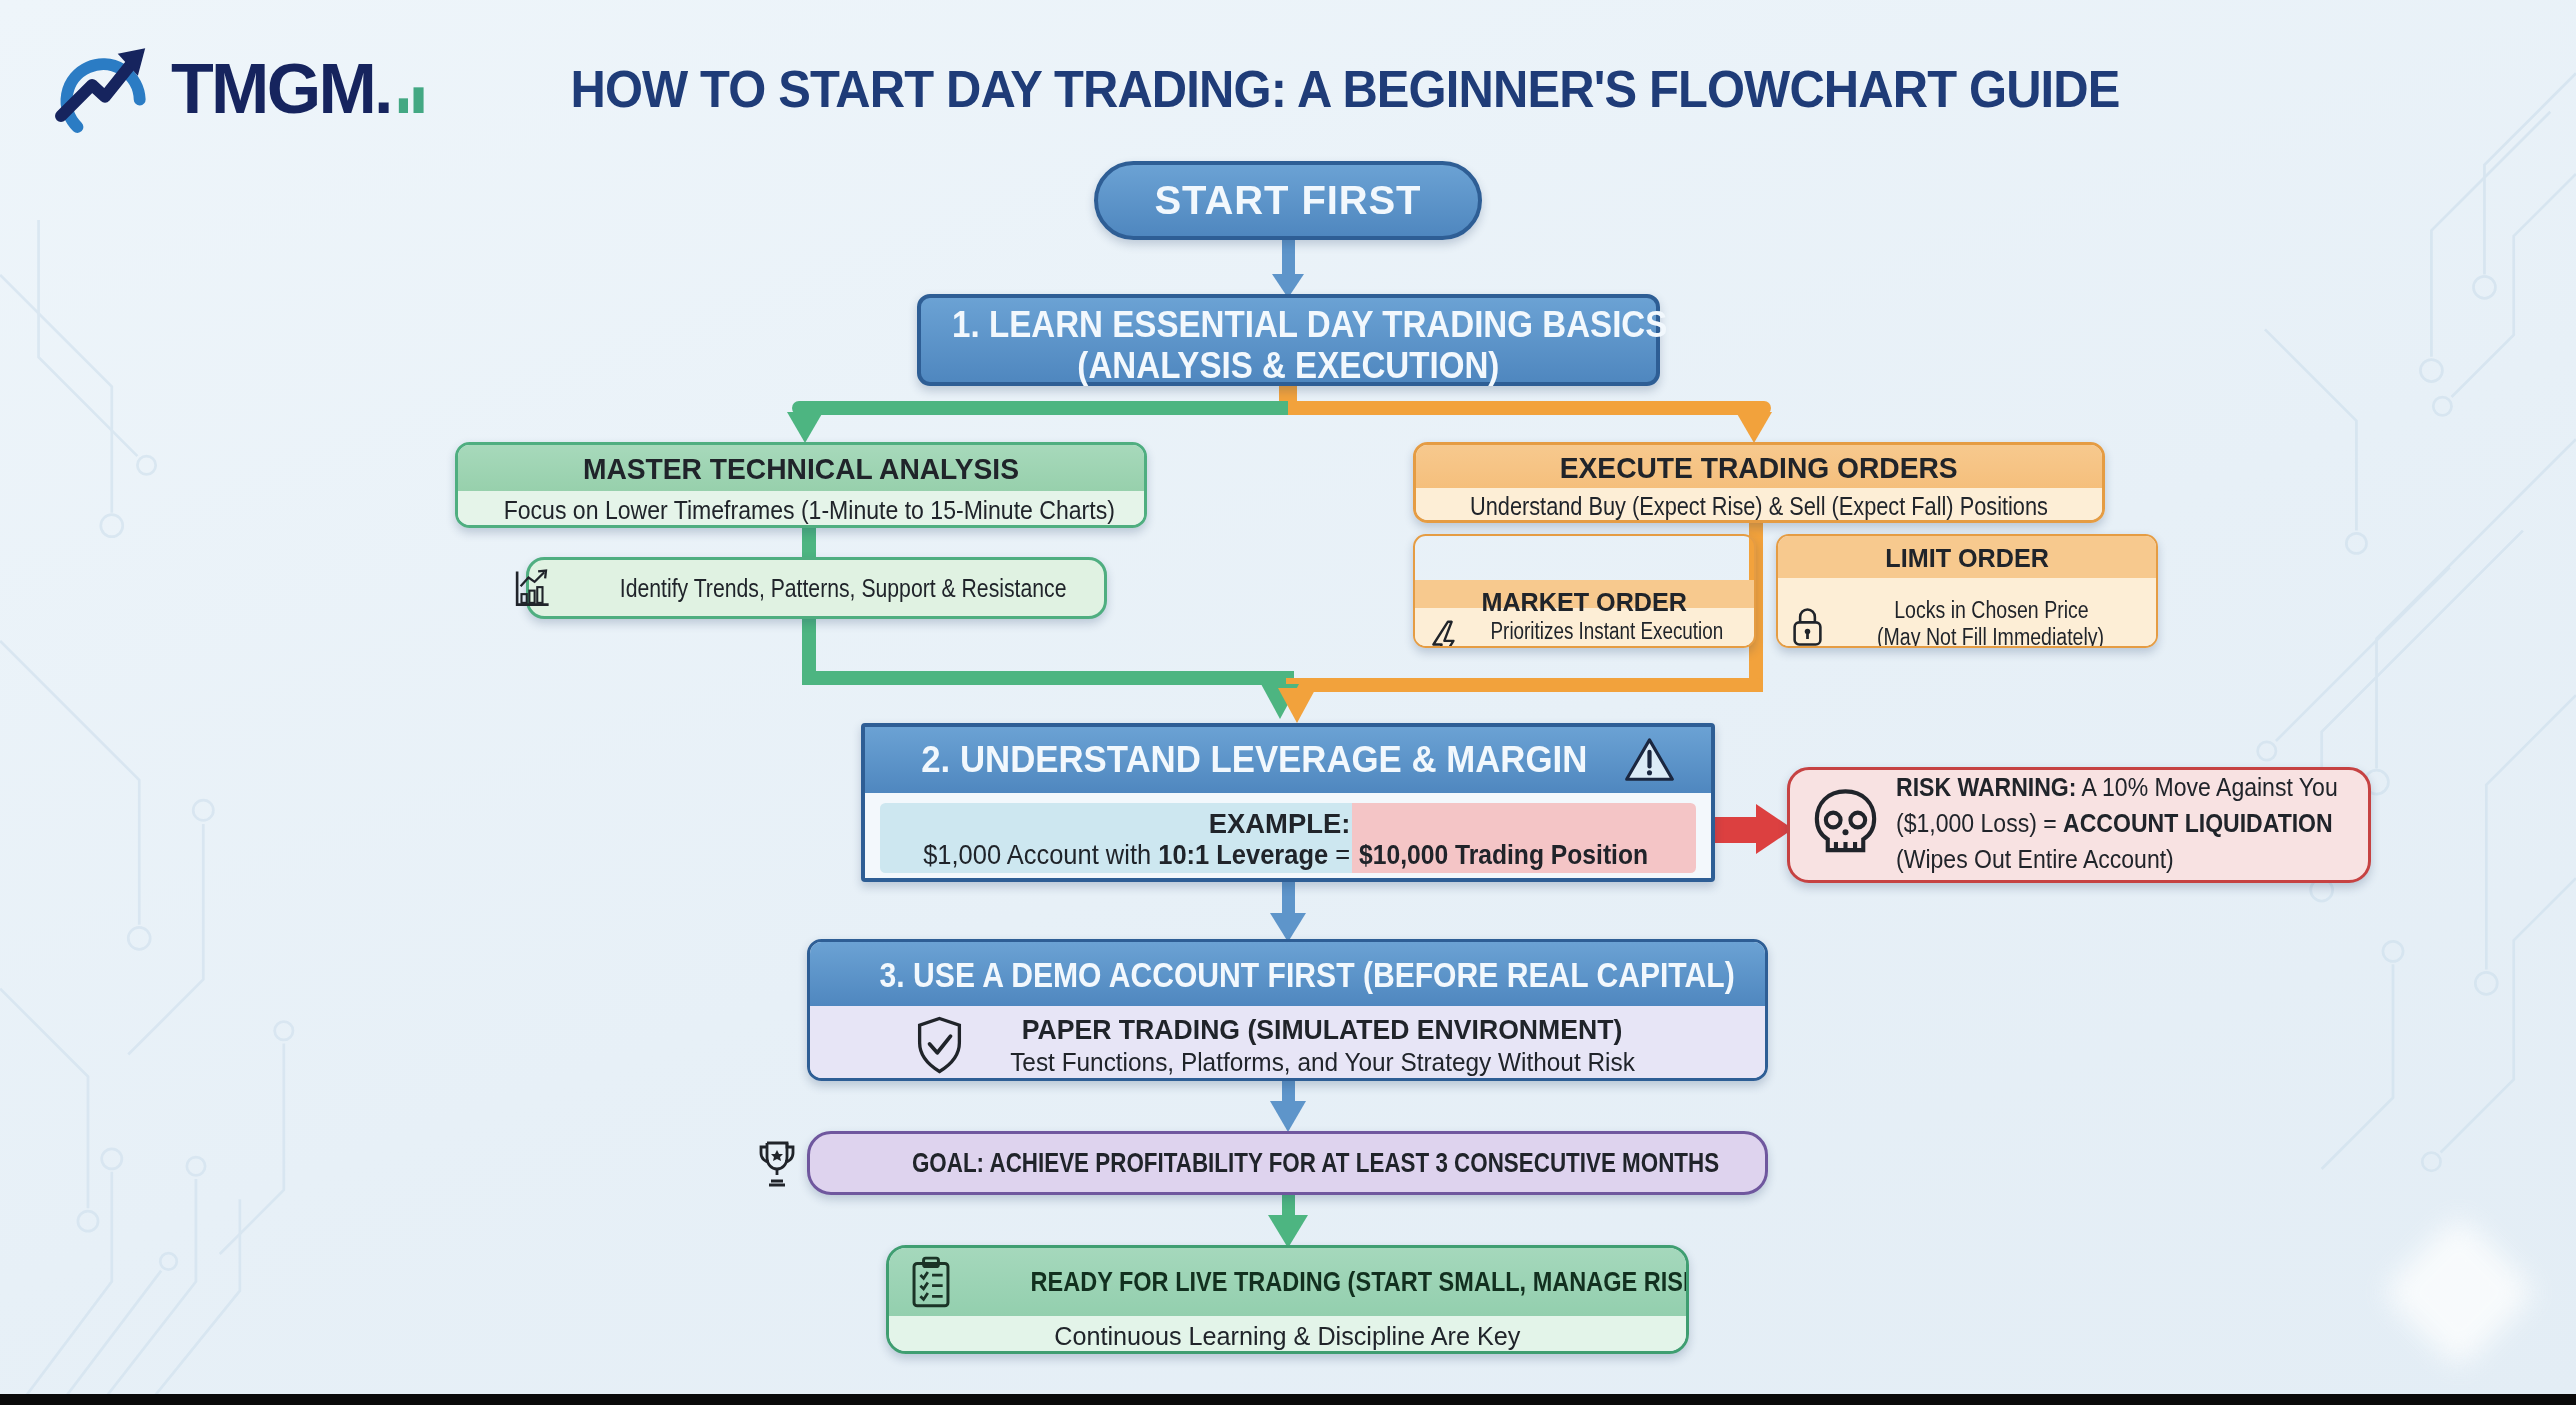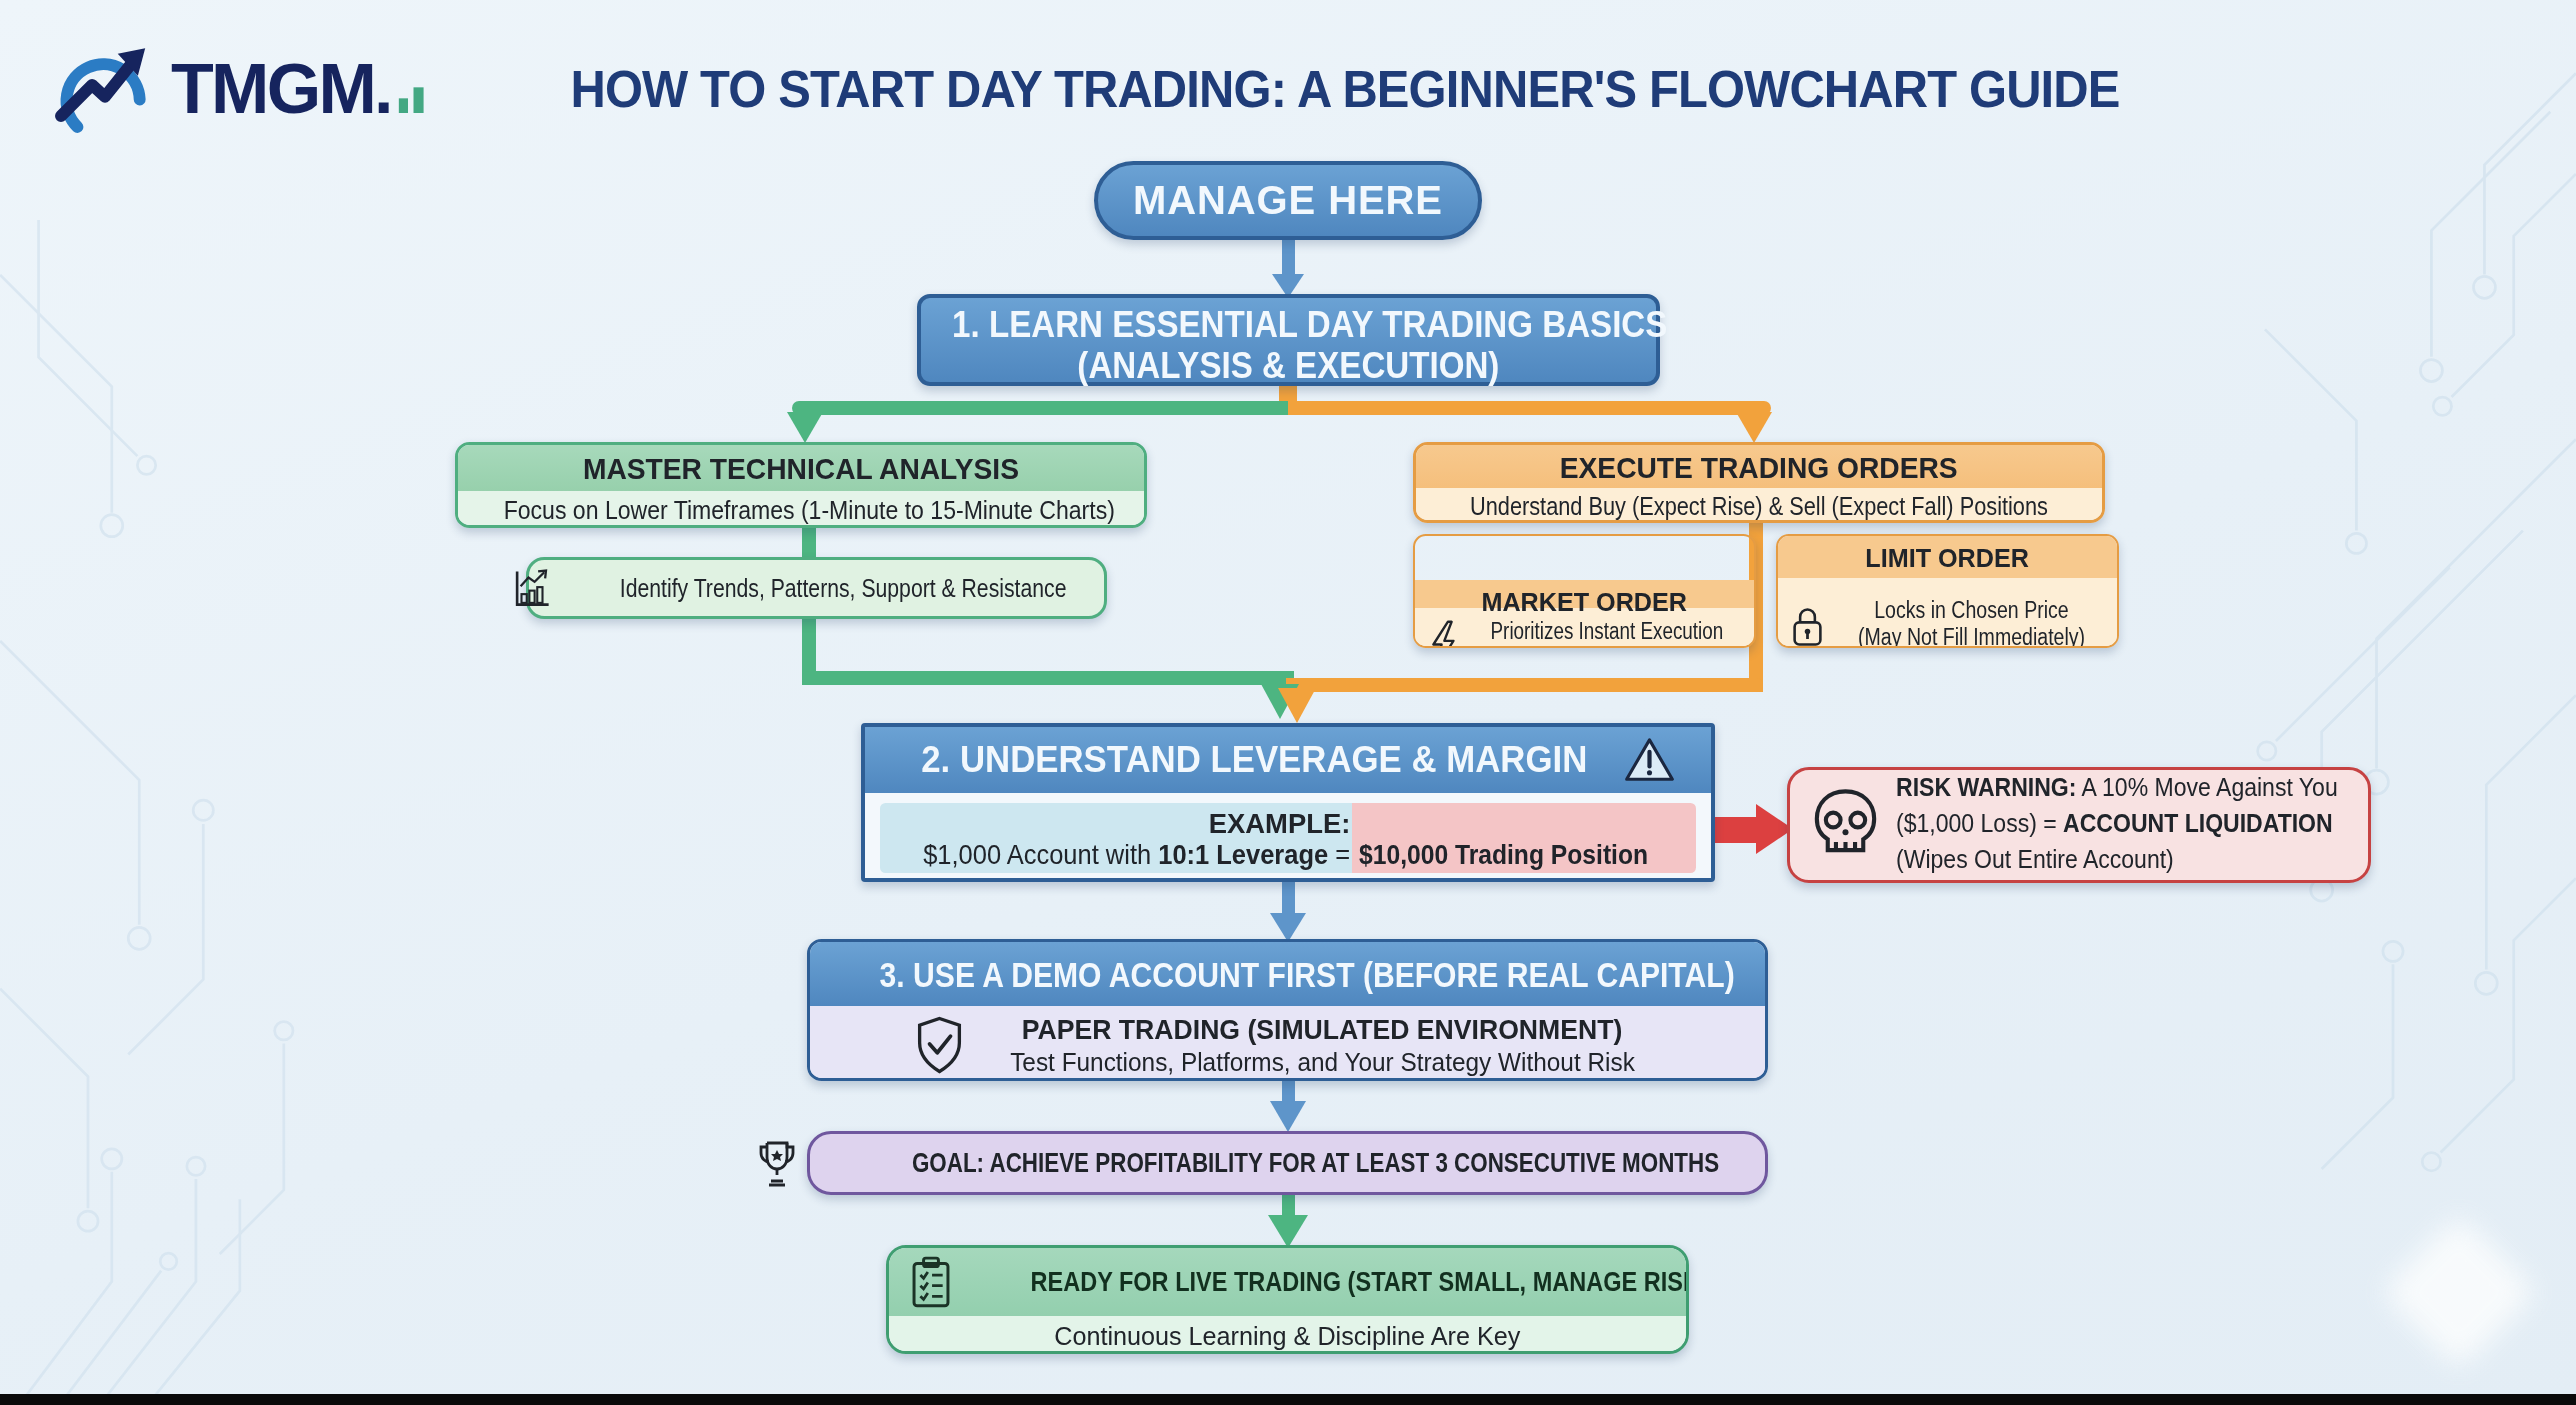--- a/index.html
+++ b/index.html
@@ -112,21 +112,21 @@
   <div class="line" style="left:1282px;top:1078px;width:12.8px;height:27.4px;background:#5e95ca;"></div>
   <div class="arr" style="left:1270px;top:1101px;border-left:18.3px solid transparent;border-right:18.3px solid transparent;border-top:31px solid #5e95ca;"></div>
 
   <div class="line" style="left:1282px;top:1191px;width:12.8px;height:27.4px;background:#4db581;"></div>
   <div class="arr" style="left:1268px;top:1215px;border-left:20px solid transparent;border-right:20px solid transparent;border-top:33px solid #4db581;"></div>
 
   <div class="line" style="left:1711px;top:817px;width:48px;height:25.6px;background:#dc4040;"></div>
   <div class="arr" style="left:1756px;top:804px;border-top:25.6px solid transparent;border-bottom:25.6px solid transparent;border-left:37px solid #dc4040;"></div>
 
   <div class="node blue-box ctr" style="left:1094px;top:161px;width:388px;height:79px;border-radius:40px;line-height:71px;">
-    <span style="font-size:40px;font-weight:bold;letter-spacing:0.9px;">MANAGE HERE</span>
+    <span style="font-size:40px;font-weight:bold;letter-spacing:0.9px;">START FIRST</span>
   </div>
 
   <div class="node blue-box ctr" style="left:917px;top:294px;width:743px;height:92px;padding-top:5.5px;">
     <div><span class="cond" style="font-size:36px;font-weight:bold;transform:scaleX(.92);line-height:42px;">1. LEARN ESSENTIAL DAY TRADING BASICS</span></div>
     <div><span class="cond" style="font-size:36px;font-weight:bold;transform:scaleX(.92);line-height:40px;">(ANALYSIS &amp; EXECUTION)</span></div>
   </div>
 
   <div class="node" style="left:455px;top:442px;width:692px;height:86px;border:3.7px solid #4fae80;border-radius:14.6px;overflow:hidden;">
     <div class="ctr" style="background:linear-gradient(180deg,#a7d9bb,#97d0ac);height:46px;line-height:48px;">
       <span class="cond ink" style="font-size:30px;font-weight:bold;transform:scaleX(.94);">MASTER TECHNICAL ANALYSIS</span>
@@ -165,21 +165,21 @@
       <svg class="icon" width="33" height="51" viewBox="0 0 36 56">
         <path d="M24 3 L8 28 H17 L12 53 L30 24 H20 L28 3 Z" fill="none" stroke="#20242a" stroke-width="2.6" stroke-linejoin="round"></path>
       </svg>
       <div class="ctr" style="flex:1;">
         <div><span class="cond ink" style="font-size:23px;transform:scaleX(.82);line-height:28px;">Prioritizes Instant Execution</span></div>
         <div><span class="cond ink" style="font-size:23px;transform:scaleX(.82);line-height:26.5px;">(Not Exact Price)</span></div>
       </div>
     </div>
   </div>
 
-  <div class="node" style="left:1776px;top:534px;width:343px;height:114px;border:2.7px solid #e59c43;border-radius:12.8px;overflow:hidden;">
+  <div class="node" style="left:1776px;top:534px;width:382px;height:114px;border:2.7px solid #e59c43;border-radius:12.8px;overflow:hidden;">
     <div class="ctr" style="background:#f7c98e;height:42px;line-height:44px;">
       <span class="cond ink" style="font-size:26.5px;font-weight:bold;transform:scaleX(.95);">LIMIT ORDER</span>
     </div>
     <div style="background:#fdeed6;height:72px;display:flex;align-items:flex-end;padding:0 7.3px 0 11px;gap:7.3px;">
       <svg class="icon" width="37" height="46" viewBox="0 0 40 50">
         <rect x="6" y="20" width="28" height="24" rx="5" fill="none" stroke="#20242a" stroke-width="2.8"></rect>
         <path d="M12 20 V14 a8 8 0 0 1 16 0 V20" fill="none" stroke="#20242a" stroke-width="2.8"></path>
         <circle cx="20" cy="30" r="3" fill="#20242a"></circle>
         <path d="M20 32 V38" stroke="#20242a" stroke-width="3"></path>
       </svg>

